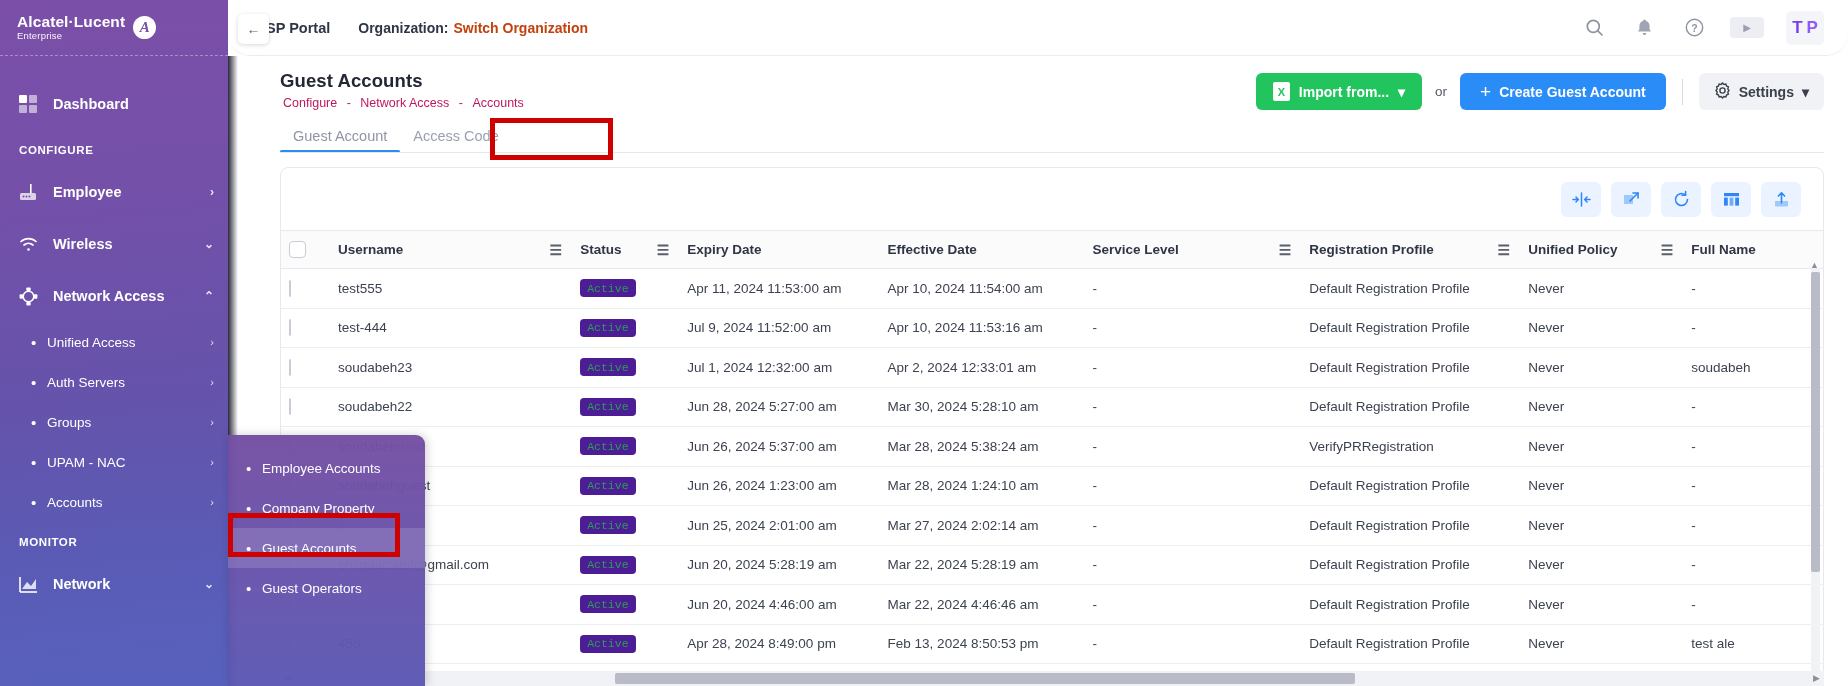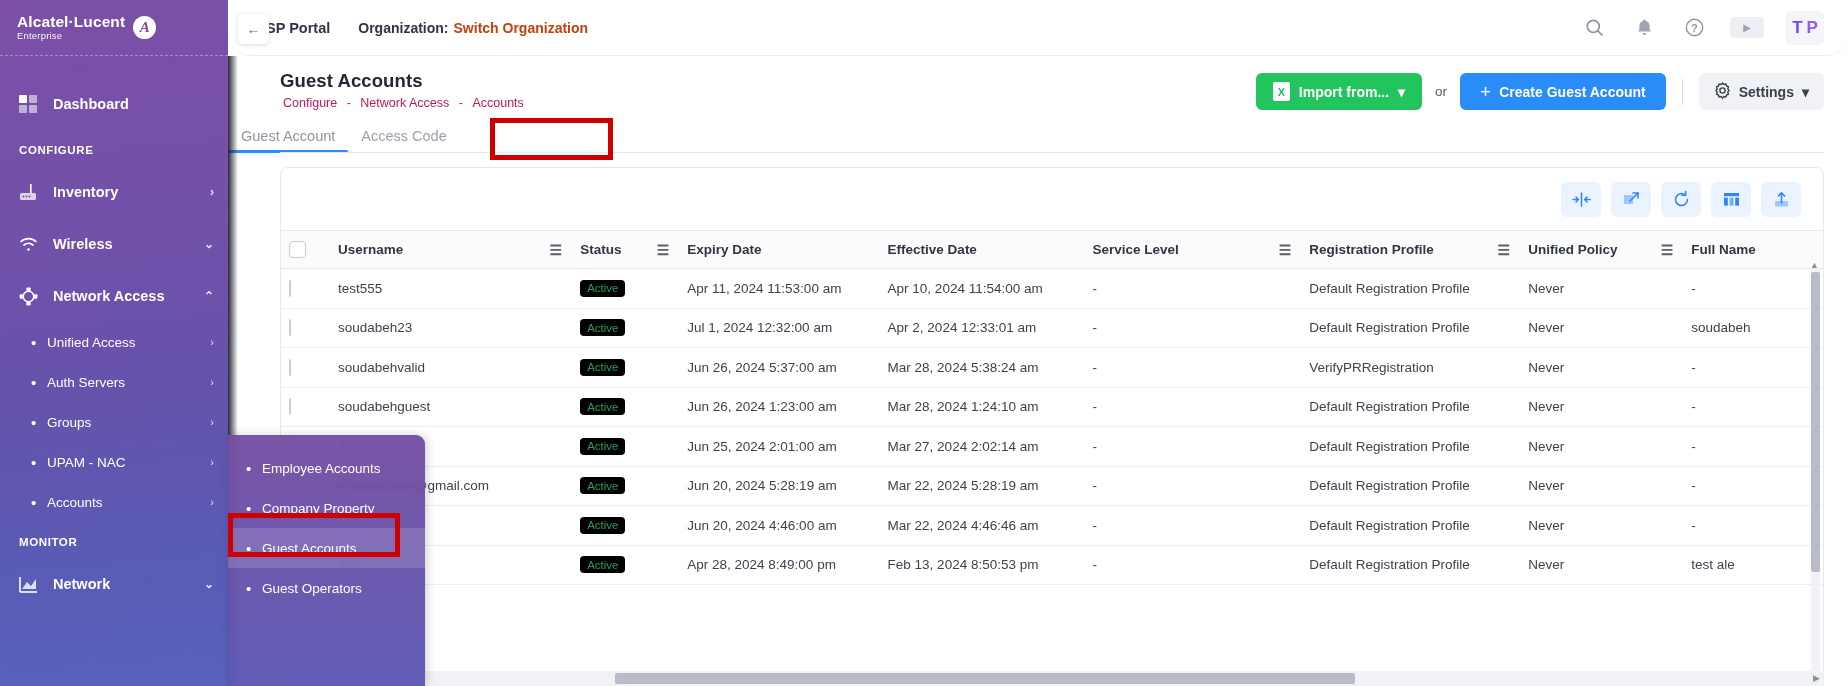--- a/index.html
+++ b/index.html
@@ -97,21 +97,21 @@
   .btn { height: 37px; border-radius: 6px; display: inline-flex; align-items: center;
     justify-content: center; font-size: 14px; font-weight: 700; cursor: pointer; border: none; }
   .btn-import { background: #21c45d; color: #fff; padding: 0 17px; gap: 9px; }
   .xls { width: 17px; height: 19px; background:#fff; border-radius:2px; position:relative;
     display:flex; align-items:center; justify-content:center; color:#21c45d; font-size:11px; font-weight:700;}
   .or-text { font-size: 13.5px; color: #555b68; margin: 0 13px; }
   .btn-create { background: #2a8cf7; color: #fff; padding: 0 20px; gap: 8px; }
   .vdiv { width: 1px; height: 26px; background: #d7dae2; margin: 0 16px; }
   .btn-settings { background: #f1f2f6; color: #3b404c; padding: 0 15px; gap: 8px; }
 
-  .tabs { display: flex; align-items: flex-end; height: 34px;
+  .tabs { display: flex; align-items: flex-end; padding-left: 52px; height: 34px;
     margin-top: 8px; position: relative; }
   .tab { font-size: 14.5px; color: #9aa0ae; padding: 0 13px 9px 13px; cursor: pointer;
     position: relative; }
   .tab.active { color: #8f95a3; }
   .tab.active::after { content:""; position:absolute; left:0; right:0; bottom:0;
     height: 3px; background: #2a8cf7; border-radius:2px; }
   .tabs-underline { position:absolute; left:52px; right:24px; bottom:0; height:1px; background:#e6e8ee; }
   .tab-hl { position: absolute; left: 262px; top: 118px; width: 123px; height: 42px;
     border: 5px solid #cf0000; z-index: 30; pointer-events: none; }
 
@@ -129,22 +129,22 @@
     border-bottom: 1px solid #e7e9ef; padding: 0 0 0 8px; position: relative; }
   thead th .hdr-in { display: flex; align-items: center; }
   thead th .burger { margin-left: auto; margin-right: 10px; color: #5a5f6a; font-size: 14px; cursor: pointer;}
   .c-chk { width: 42px; } .c-user { width: 208px; } .c-status { width: 92px; }
   .c-exp { width: 172px; } .c-eff { width: 176px; } .c-svc { width: 186px; }
   .c-reg { width: 188px; } .c-del { width: 140px; } .c-full { width: 120px; }
   tbody td { height: 39.5px; font-size: 13.5px; color: #3c4250;
     border-bottom: 1px solid #eceef2; padding: 0 0 0 8px; white-space: nowrap;
     overflow: hidden; text-overflow: ellipsis; }
   .chk { width: 17px; height: 17px; border: 1px solid #c9ccd6; border-radius: 4px; background:#fff; cursor:pointer;}
-  .badge { display: inline-block; background: #000000; color: #2a9d55; font-size: 11.5px;
-    padding: 2.5px 7px; border-radius: 4px; font-weight:400; }
+  .badge { display: inline-block; background: #4c1d95; color: #2a9d55; font-size: 11.5px;
+    padding: 2.5px 7px; border-radius: 4px; font-weight:400;font-family:Liberation Mono, monospace; }
 
   .vbar { position: absolute; right: 3px; top: 100px; width: 9px; height: 440px;
     background: #f1f2f5; }
   .vbar-thumb { position: absolute; right: 3px; top: 104px; width: 9px; height: 300px;
     background: #b9bcc6; border-radius: 2px; }
   .vbar-up, .vbar-dn { position:absolute; right:4px; color:#8b8f99; font-size:9px; }
   .hbar { position: absolute; left: 52px; right: 24px; bottom: 0; height: 15px; background: #f1f2f5; }
   .hbar-thumb { position: absolute; left: 335px; width: 740px; top: 2px; height: 11px;
     background: #b9bcc6; border-radius: 2px; }
   .hbar-l, .hbar-r { position:absolute; top:2px; color:#8b8f99; font-size:9px; }
@@ -181,21 +181,21 @@
       <div class="nav-item">
         <span class="ico">
           <svg width="19" height="19" viewBox="0 0 19 19">
             <rect x="1" y="10" width="16" height="7" rx="1.5" fill="#ffffff" opacity=".75"></rect>
             <rect x="11" y="1" width="1.6" height="9" fill="#ffffff"></rect>
             <circle cx="4.5" cy="13.5" r="1" fill="#7b4fa8"></circle>
               <circle cx="7.5" cy="13.5" r="1" fill="#7b4fa8"></circle>
             <circle cx="10.5" cy="13.5" r="1" fill="#7b4fa8"></circle>
           </svg>
         </span>
-        <span class="lbl">Inventory</span>
+        <span class="lbl">Employee</span>
         <span class="chev">›</span>
       </div>
 
       <div class="nav-item">
         <span class="ico">
           <svg width="19" height="19" viewBox="0 0 19 19" fill="none" stroke="#ffffff" stroke-width="1.7" stroke-linecap="round">
             <path d="M2 6.5 A11 11 0 0 1 17 6.5"></path>
             <path d="M5 10 A7 7 0 0 1 14 10"></path>
             <circle cx="9.5" cy="14.5" r="1.3" fill="#ffffff" stroke="none"></circle>
           </svg>
@@ -469,28 +469,50 @@
               <td class="c-status"><span class="badge">Active</span></td>
               <td class="c-exp">Apr 11, 2024 11:53:00 am</td>
               <td class="c-eff">Apr 10, 2024 11:54:00 am</td>
               <td class="c-svc">-</td>
               <td class="c-reg">Default Registration Profile</td>
               <td class="c-del">Never</td>
               <td class="c-full">-</td>
             </tr>
             <tr>
               <td class="c-chk"><span class="chk"></span></td>
+              <td class="c-user">test-444</td>
+              <td class="c-status"><span class="badge">Active</span></td>
+              <td class="c-exp">Jul 9, 2024 11:52:00 am</td>
+              <td class="c-eff">Apr 10, 2024 11:53:16 am</td>
+              <td class="c-svc">-</td>
+              <td class="c-reg">Default Registration Profile</td>
+              <td class="c-del">Never</td>
+              <td class="c-full">-</td>
+            </tr>
+            <tr>
+              <td class="c-chk"><span class="chk"></span></td>
               <td class="c-user">soudabeh23</td>
               <td class="c-status"><span class="badge">Active</span></td>
               <td class="c-exp">Jul 1, 2024 12:32:00 am</td>
               <td class="c-eff">Apr 2, 2024 12:33:01 am</td>
               <td class="c-svc">-</td>
               <td class="c-reg">Default Registration Profile</td>
               <td class="c-del">Never</td>
               <td class="c-full">soudabeh</td>
+            </tr>
+            <tr>
+              <td class="c-chk"><span class="chk"></span></td>
+              <td class="c-user">soudabeh22</td>
+              <td class="c-status"><span class="badge">Active</span></td>
+              <td class="c-exp">Jun 28, 2024 5:27:00 am</td>
+              <td class="c-eff">Mar 30, 2024 5:28:10 am</td>
+              <td class="c-svc">-</td>
+              <td class="c-reg">Default Registration Profile</td>
+              <td class="c-del">Never</td>
+              <td class="c-full">-</td>
             </tr>
             <tr>
               <td class="c-chk"><span class="chk"></span></td>
               <td class="c-user">soudabehvalid</td>
               <td class="c-status"><span class="badge">Active</span></td>
               <td class="c-exp">Jun 26, 2024 5:37:00 am</td>
               <td class="c-eff">Mar 28, 2024 5:38:24 am</td>
               <td class="c-svc">-</td>
               <td class="c-reg">VerifyPRRegistration</td>
               <td class="c-del">Never</td>

